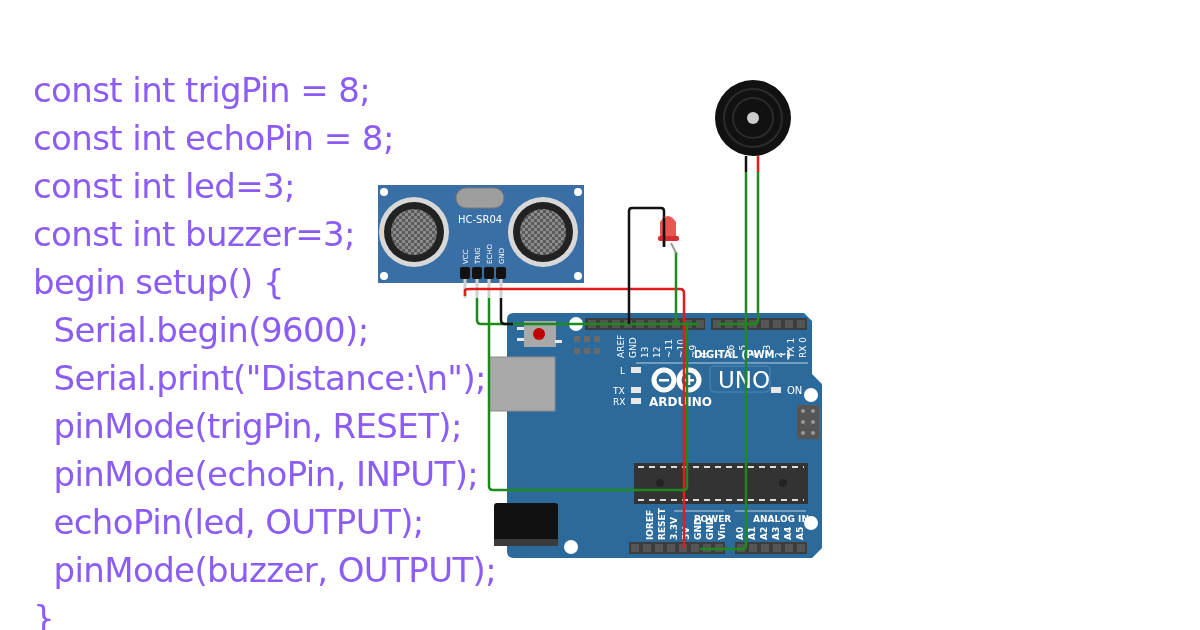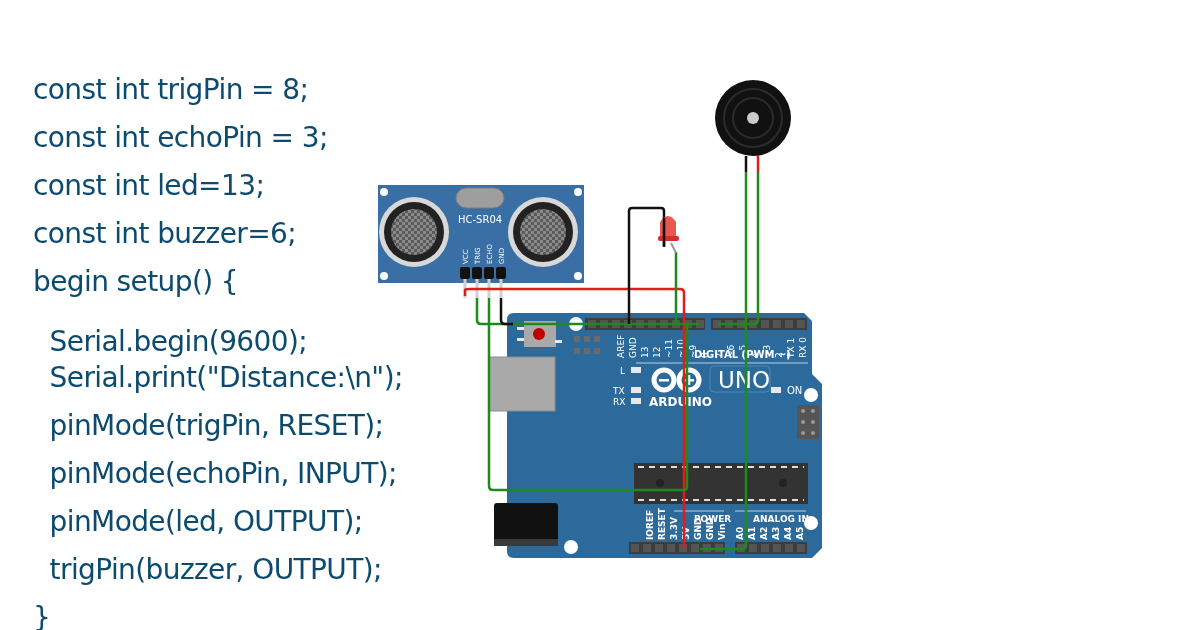--- a/index.html
+++ b/index.html
@@ -1,40 +1,40 @@
 <!DOCTYPE html>
 <html><head>
   <meta charset="utf-8">
   <style>
     html, body { margin: 0; padding: 0; background: #ffffff; }
     body { width: 1200px; height: 630px; position: relative; overflow: hidden; font-family: "DejaVu Sans", sans-serif; }
     #code { position: absolute; left: 33px; top: 66px; margin: 0; }
     .code-line {
       position: absolute; left: 0; white-space: pre;
-      font-family: "DejaVu Sans", sans-serif; font-size: 28px; line-height: 48px;
-      color: #0c4a6e; letter-spacing: -0.6px;
+      font-family: "DejaVu Sans", sans-serif; font-size: 34px; line-height: 48px;
+      color: #8b5cf6; letter-spacing: -0.6px;
     }
     #circuit { position: absolute; left: 0; top: 0; }
     .lbl { font-family: "DejaVu Sans", sans-serif; fill: #ffffff; }
   </style>
 </head>
 <body>
 
 <div id="code">
   <div class="code-line" style="top:0px">const int trigPin = 8;</div>
-  <div class="code-line" style="top:48px">const int echoPin = 3;</div>
-  <div class="code-line" style="top:96px">const int led=13;</div>
-  <div class="code-line" style="top:144px">const int buzzer=6;</div>
+  <div class="code-line" style="top:48px">const int echoPin = 8;</div>
+  <div class="code-line" style="top:96px">const int led=3;</div>
+  <div class="code-line" style="top:144px">const int buzzer=3;</div>
   <div class="code-line" style="top:192px">begin setup() {</div>
-  <div class="code-line" style="top:252px">  Serial.begin(9600);</div>
+  <div class="code-line" style="top:240px">  Serial.begin(9600);</div>
   <div class="code-line" style="top:288px">  Serial.print("Distance:\n");</div>
   <div class="code-line" style="top:336px">  pinMode(trigPin, RESET);</div>
   <div class="code-line" style="top:384px">  pinMode(echoPin, INPUT);</div>
-  <div class="code-line" style="top:432px">  pinMode(led, OUTPUT);</div>
-  <div class="code-line" style="top:480px">  trigPin(buzzer, OUTPUT);</div>
+  <div class="code-line" style="top:432px">  echoPin(led, OUTPUT);</div>
+  <div class="code-line" style="top:480px">  pinMode(buzzer, OUTPUT);</div>
   <div class="code-line" style="top:528px">}</div>
 </div>
 
 <svg id="circuit" width="1200" height="630" viewBox="0 0 1200 630">
   <defs>
     <pattern id="mesh" width="6" height="6" patternUnits="userSpaceOnUse">
       <rect width="6" height="6" fill="#5a5a5a"></rect>
       <rect width="3" height="3" fill="#8a8a8a"></rect>
       <rect x="3" y="3" width="3" height="3" fill="#8a8a8a"></rect>
     </pattern>

